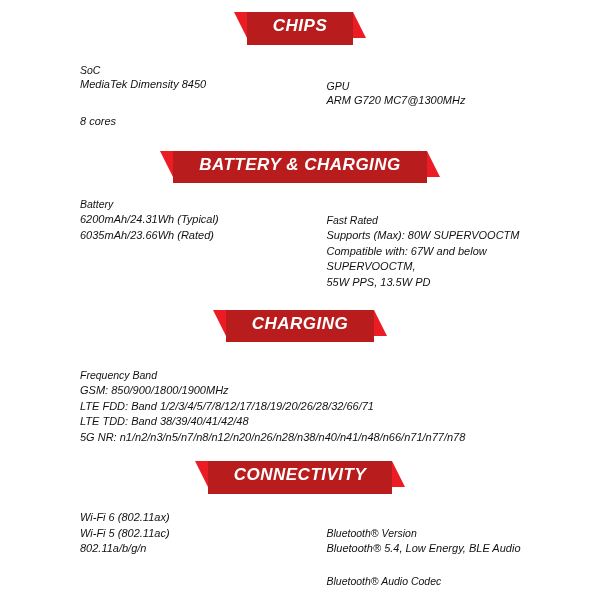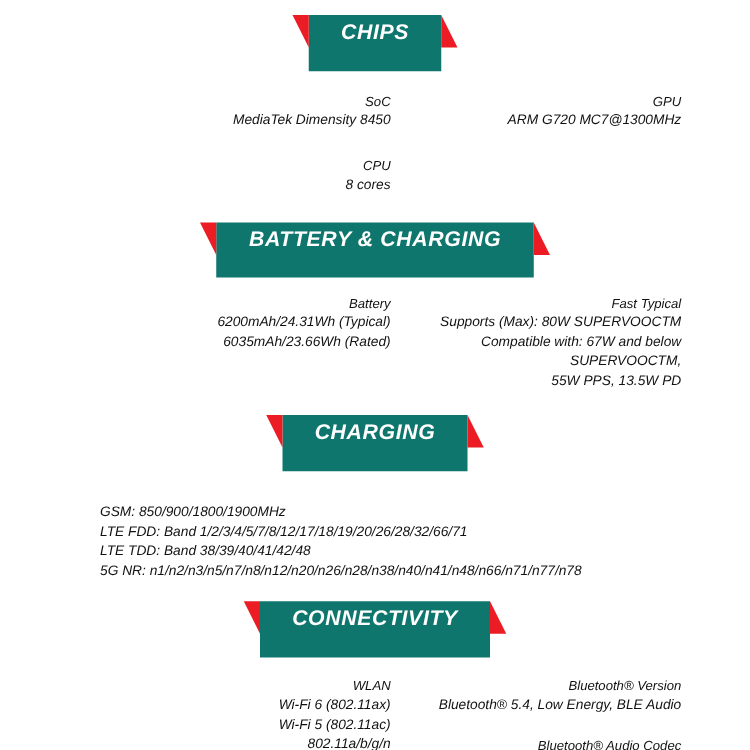--- a/index.html
+++ b/index.html
@@ -23,27 +23,27 @@
 
   
   .banner-wrap {
     display: flex;
     justify-content: center;
     align-items: center;
   }
   .banner {
     position: relative;
     display: inline-block;
-    background: #0f766e;
+    background: #b91c1c;
     color: #ffffff;
     font-weight: bold;
     font-style: italic;
     font-size: 17px;
     letter-spacing: 0.5px;
-    padding: 4px 26px 21px 26px;
+    padding: 4px 26px 9px 26px;
     line-height: 1.15;
     white-space: nowrap;
   }
   
   .banner::before {
     content: "";
     position: absolute;
     left: -13px;
     top: 0;
     width: 0;
@@ -70,24 +70,24 @@
     display: flex;
     padding: 0 55px 0 80px;
     box-sizing: border-box;
   }
   .col {
     flex: 0 0 50%;
     box-sizing: border-box;
   }
   .col.right {
     padding-left: 14px;
+    margin-top: 16px;
   }
   .block {
     margin-bottom: 11px;
-    text-align: right;
   }
   .blk-title {
     font-style: italic;
     font-size: 10.5px;
     line-height: 1.42;
     color: #111;
   }
   .blk-line {
     font-style: italic;
     font-size: 11px;
@@ -116,21 +116,20 @@
 
   <div class="section">
     <div class="cols">
       <div class="col left">
         <div class="block">
           <div class="blk-title">SoC</div>
           <div class="blk-line">MediaTek Dimensity 8450</div>
         </div>
         <div class="sp-10"></div>
         <div class="block">
-          <div class="blk-title">CPU</div>
           <div class="blk-line">8 cores</div>
         </div>
       </div>
       <div class="col right">
         <div class="block">
           <div class="blk-title">GPU</div>
           <div class="blk-line">ARM G720 MC7@1300MHz</div>
         </div>
       </div>
     </div>
@@ -146,60 +145,60 @@
     <div class="cols">
       <div class="col left">
         <div class="block">
           <div class="blk-title">Battery</div>
           <div class="blk-line">6200mAh/24.31Wh (Typical)</div>
           <div class="blk-line">6035mAh/23.66Wh (Rated)</div>
         </div>
       </div>
       <div class="col right">
         <div class="block">
-          <div class="blk-title">Fast Typical</div>
+          <div class="blk-title">Fast Rated</div>
           <div class="blk-line">Supports (Max): 80W SUPERVOOCTM</div>
           <div class="blk-line">Compatible with: 67W and below SUPERVOOCTM,</div>
           <div class="blk-line">55W PPS, 13.5W PD</div>
         </div>
       </div>
     </div>
   </div>
 
   <div class="sp-8"></div>
   <div class="banner-wrap">
     <div class="banner">CHARGING</div>
   </div>
   <div class="sp-16"></div>
 
   <div class="section">
     <div class="cols">
     </div>
     <div class="sp-10"></div>
     <div class="cols">
       <div class="col left" style="flex:0 0 100%;">
+        <div class="blk-title">Frequency Band</div>
         <div class="blk-line">GSM: 850/900/1800/1900MHz</div>
         <div class="blk-line">LTE FDD: Band 1/2/3/4/5/7/8/12/17/18/19/20/26/28/32/66/71</div>
         <div class="blk-line">LTE TDD: Band 38/39/40/41/42/48</div>
         <div class="blk-line">5G NR: n1/n2/n3/n5/n7/n8/n12/n20/n26/n28/n38/n40/n41/n48/n66/n71/n77/n78</div>
       </div>
     </div>
   </div>
 
   <div class="sp-16"></div>
   <div class="banner-wrap">
     <div class="banner">CONNECTIVITY</div>
   </div>
   <div class="sp-16"></div>
 
   <div class="section">
     <div class="cols">
       <div class="col left">
         <div class="block">
-          <div class="blk-title">WLAN</div>
           <div class="blk-line">Wi-Fi 6 (802.11ax)</div>
           <div class="blk-line">Wi-Fi 5 (802.11ac)</div>
           <div class="blk-line">802.11a/b/g/n</div>
 
         </div>
       </div>
       <div class="col right">
         <div class="block">
           <div class="blk-title">Bluetooth® Version</div>
           <div class="blk-line">Bluetooth® 5.4, Low Energy, BLE Audio</div>

